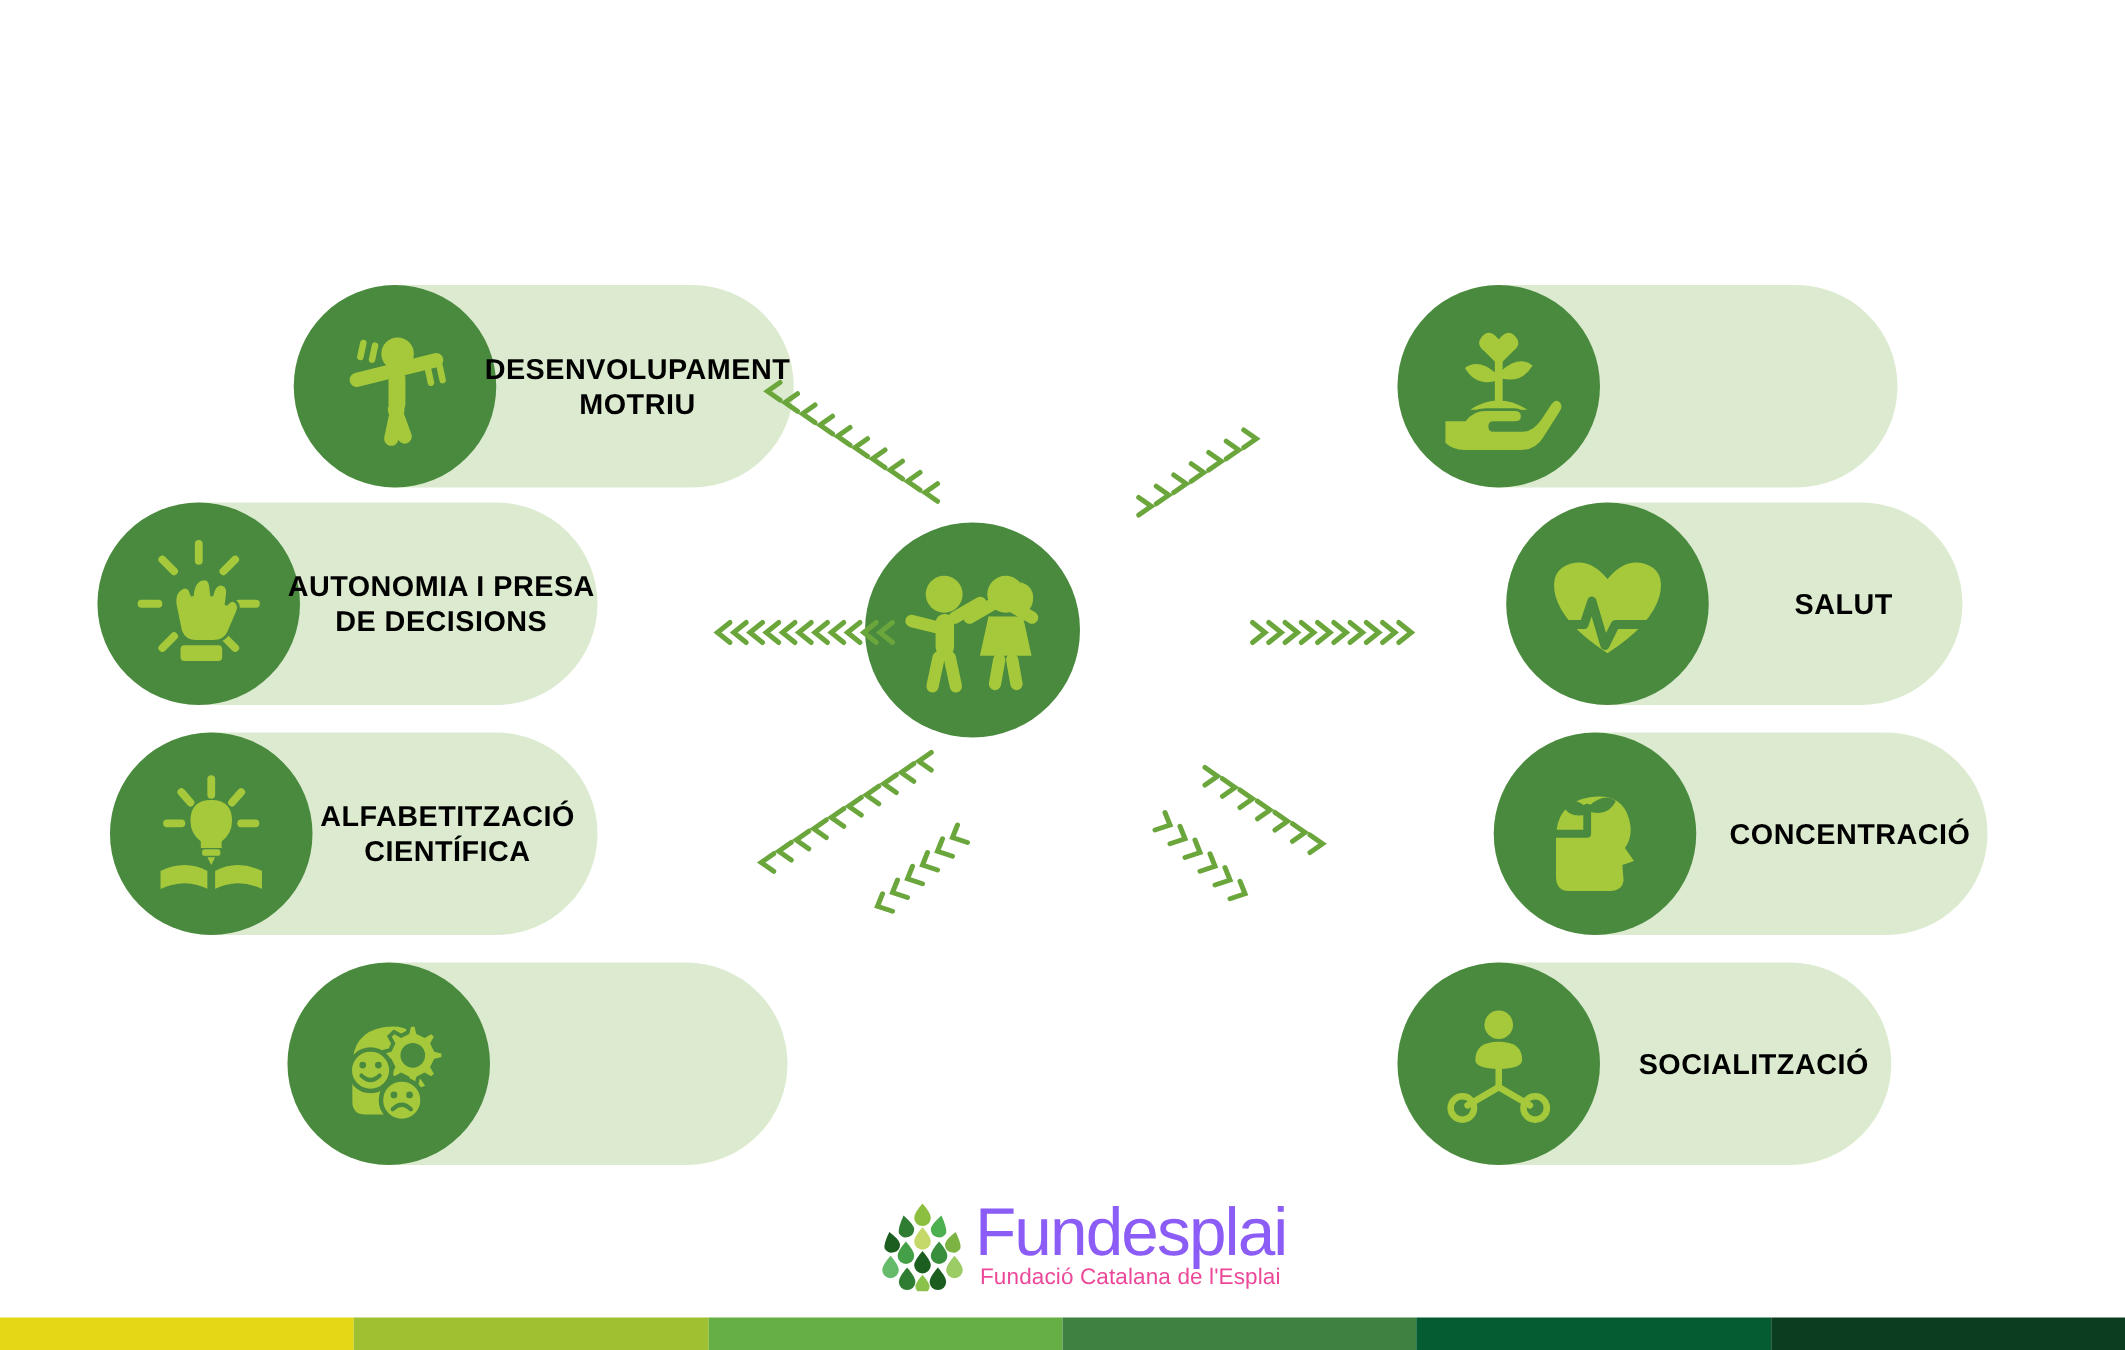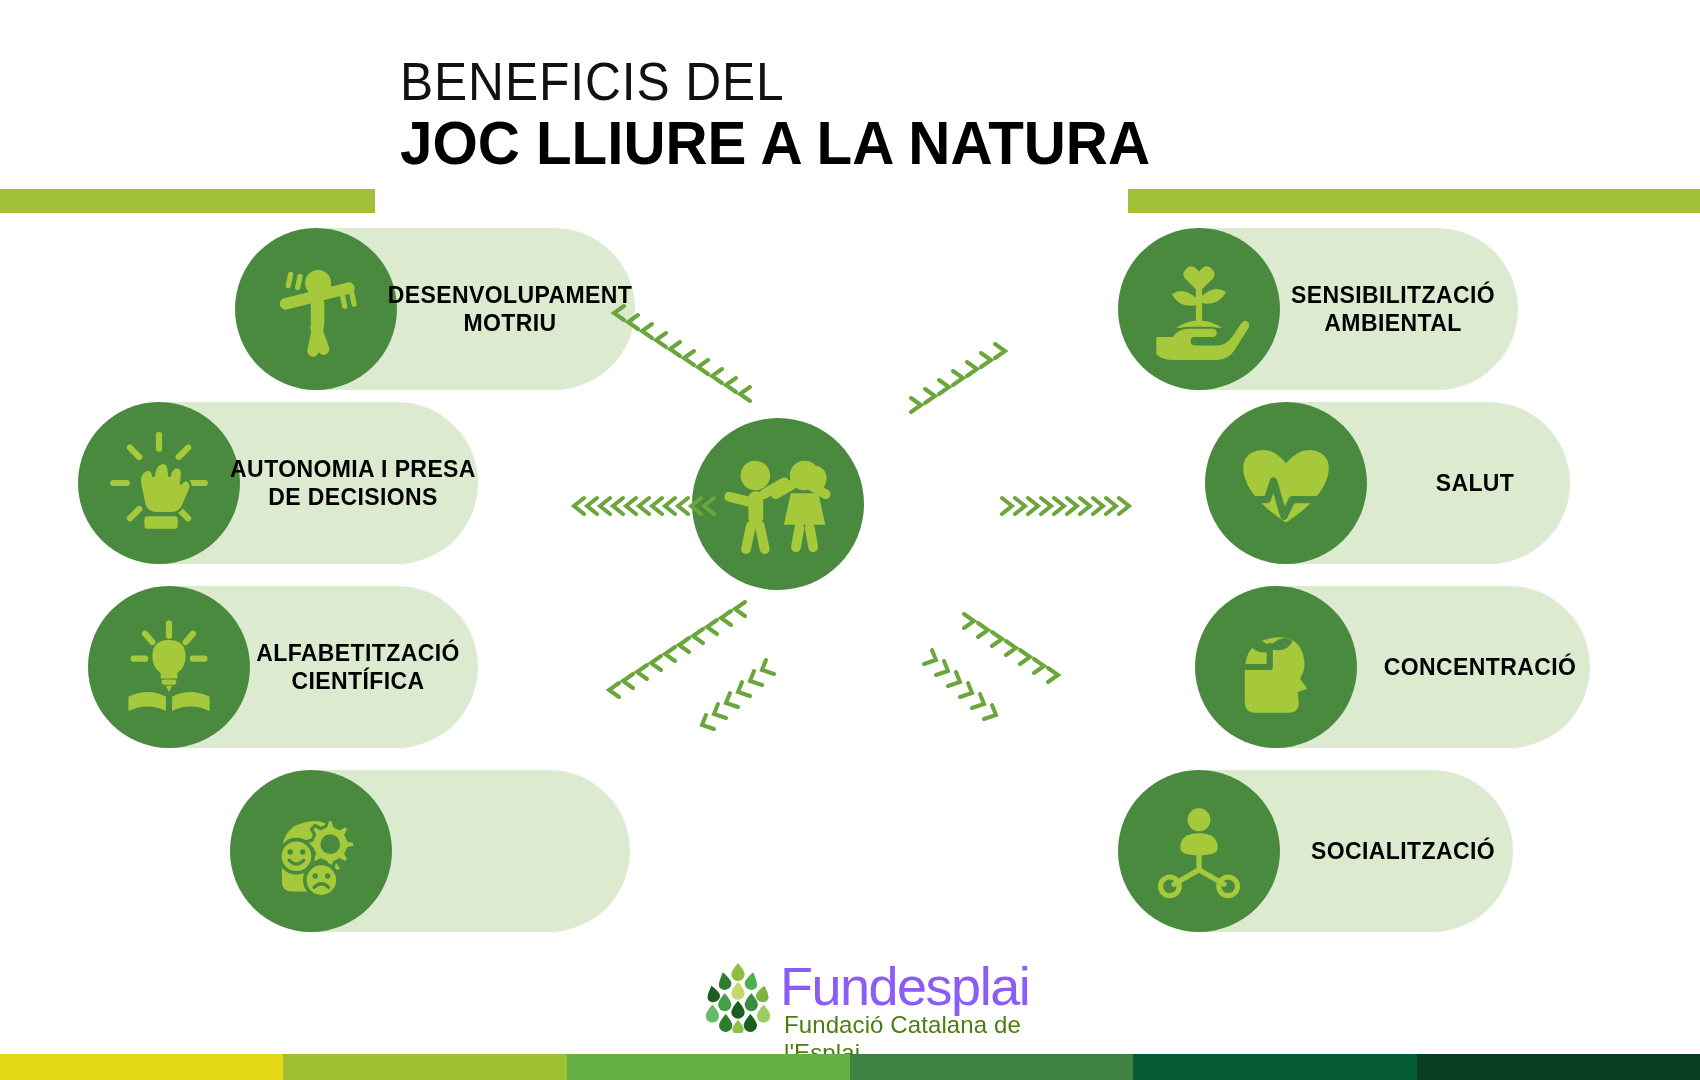--- a/index.html
+++ b/index.html
@@ -65,39 +65,33 @@
   
   .logo{position:absolute;left:700px;top:955px;width:360px;height:90px;}
   .logo-mark{position:absolute;left:0;top:6px;width:76px;height:72px;}
   .logo-name{
     position:absolute;left:80px;top:0px;
     font-size:54px;font-weight:400;color:#8b5cf6;letter-spacing:-1.5px;
     font-family:"Liberation Sans", sans-serif;
   }
   .logo-sub{
     position:absolute;left:84px;top:56px;
-    font-size:24px;color:#4d7c0f;letter-spacing:.1px;
+    font-size:18px;color:#ec4899;letter-spacing:.1px;
     font-family:"Liberation Sans", sans-serif;
   }
 
   
   .bottombar{position:absolute;left:0;bottom:0;width:1700px;height:26px;display:flex;}
   .bottombar div{height:100%;flex:1;}
 </style>
 </head>
 <body>
 
 <div class="stage">
 
-  <div class="title-wrap">
-    <div class="bar-left"></div>
-    <div class="bar-right"></div>
-    <div class="title-line1">BENEFICIS DEL</div>
-    <div class="title-line2">JOC LLIURE A LA NATURA</div>
-  </div>
 
   <div class="item" style="left:235px;top:228px;width:400px;">
     <div class="pill left-pill" style="width:400px;"></div>
     <div class="circle" style="left:0px;">
       <svg viewBox="0 0 100 100">
         <circle cx="52" cy="25" r="12.5" fill="#A6C93C"></circle>
         <rect x="14" y="32" width="74" height="11" rx="5.5" fill="#A6C93C" transform="rotate(-14 51 37)"></rect>
         <rect x="45" y="38" width="13" height="32" rx="6" fill="#A6C93C"></rect>
         <rect x="44" y="62" width="11" height="34" rx="5.5" fill="#A6C93C" transform="rotate(12 49 79)"></rect>
         <rect x="48" y="62" width="11" height="33" rx="5.5" fill="#A6C93C" transform="rotate(-20 53 78)"></rect>
@@ -186,22 +180,20 @@
         <path d="M50 14 q-7 -9 -13 -2 q-5 6 2 11 l11 11 l11 -11 q7 -5 2 -11 q-6 -7 -13 2 z" fill="#A6C93C"></path>
         <rect x="47" y="30" width="6" height="38" fill="#A6C93C"></rect>
         <path d="M48 40 q-14 -12 -24 -4 q8 14 24 10 z" fill="#A6C93C"></path>
         <path d="M52 38 q14 -12 24 -4 q-8 14 -24 10 z" fill="#A6C93C"></path>
         <path d="M28 68 q22 -14 44 0 z" fill="#A6C93C"></path>
         <path d="M8 76 l16 0 q6 -8 16 -8 l22 0 q6 0 6 5 q0 5 -6 5 l-16 0
                  q-3 0 -3 3 q0 3 3 3 l22 0 q8 0 14 -9 l8 -12 q4 -5 8 -1 q3 4 -1 9
                  l-12 19 q-6 10 -18 10 l-43 0 q-10 0 -16 -6 z" fill="#A6C93C" stroke="#4A8A3F" stroke-width="2"></path>
       </svg>
     </div>
-    <div class="label" style="left:150px;width:250px;">SENSIBILITZACIÓ
-AMBIENTAL</div>
   </div>
 
   <div class="item" style="left:1205px;top:402px;width:365px;">
     <div class="pill right-pill" style="width:365px;"></div>
     <div class="circle" style="left:0px;">
       <svg viewBox="0 0 100 100">
         <path d="M50 88 q-34 -22 -40 -44 q-5 -20 12 -25 q15 -4 28 12 q13 -16 28 -12 q17 5 12 25 q-6 22 -40 44 z" fill="#A6C93C"></path>
         <path d="M8 66 l24 0 l6 -18 l10 34 l8 -16 l8 0 l5 0 l23 0" stroke="#4A8A3F" stroke-width="7" fill="none" stroke-linejoin="round" stroke-linecap="round"></path>
       </svg>
     </div>

